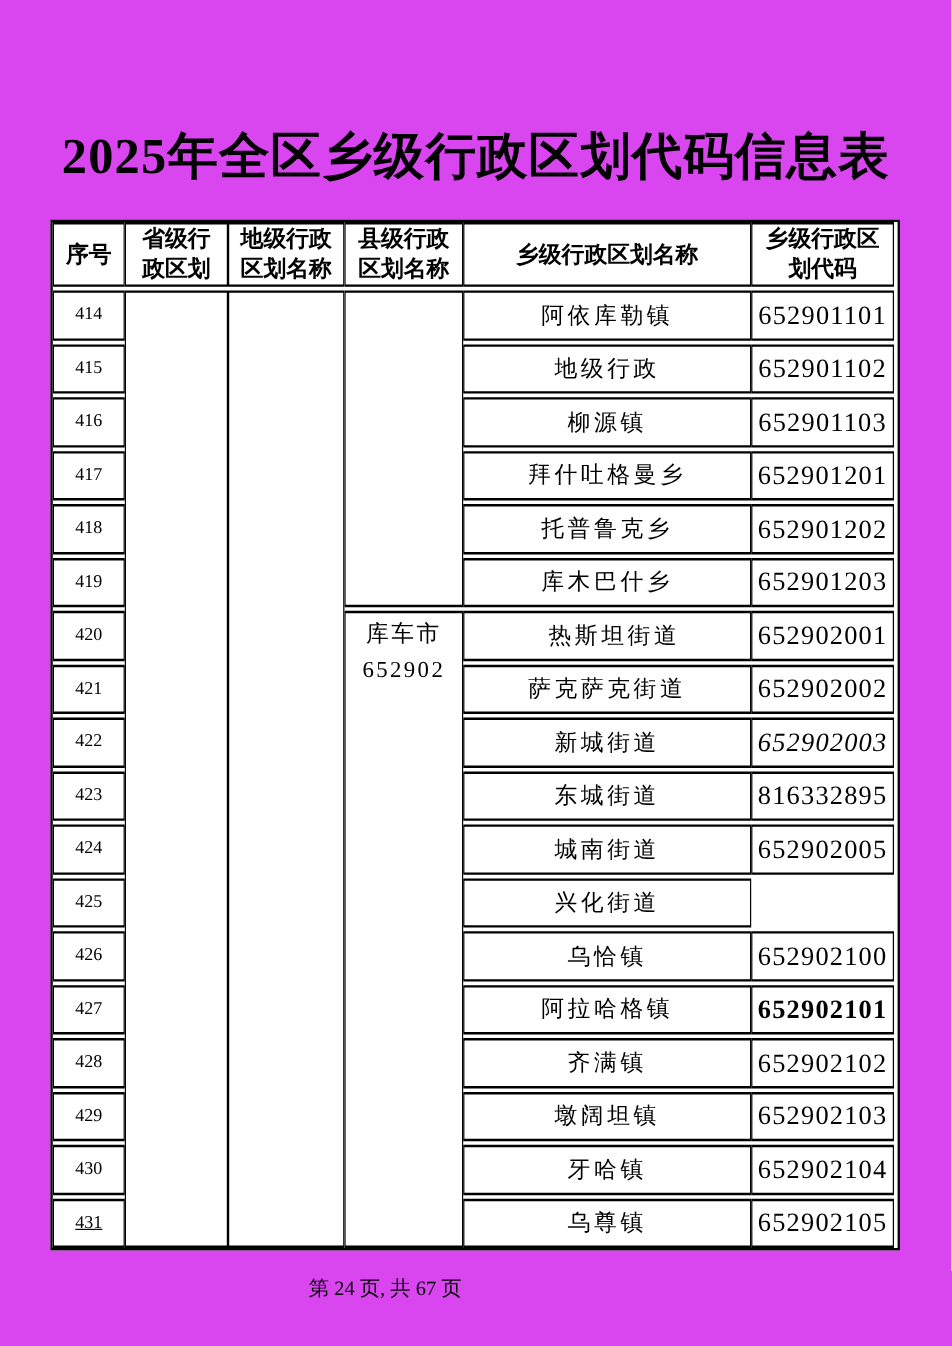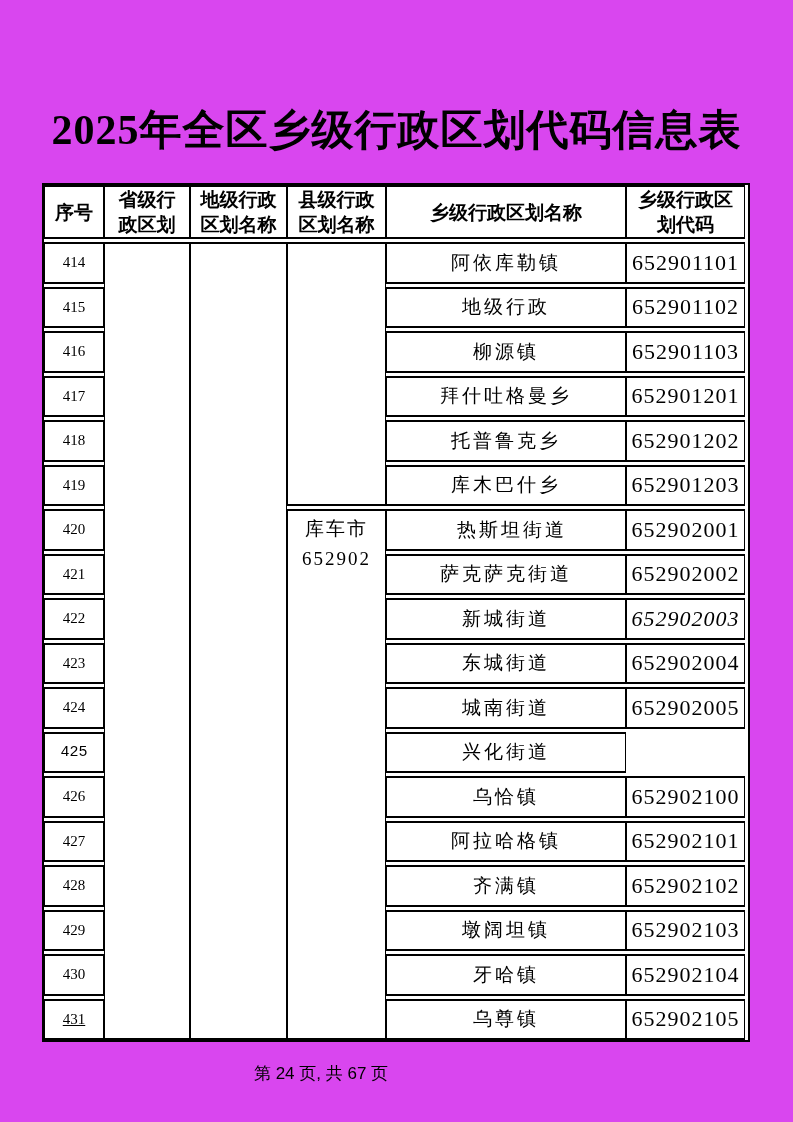--- a/index.html
+++ b/index.html
@@ -96,21 +96,21 @@
     letter-spacing: 1px;
     font-family: "Liberation Serif", serif;
   }
   .footer {
     position: absolute;
     top: 1062px;
     left: 0;
     width: 642px;
     text-align: center;
     font-size: 17px;
-    font-family: Liberation Sans, sans-serif;
+    font-family: Liberation Serif, serif;
   }
 </style>
 </head>
 <body>
 
 <div class="page">
 
   <h1 class="title">2025年全区乡级行政区划代码信息表</h1>
 
   <div class="table-wrap">
@@ -153,32 +153,32 @@
         <div class="cell name" style="grid-area: 8 / 5; padding-left: 12px;">热斯坦街道</div>
         <div class="cell code" style="grid-area: 8 / 6;">652902001</div>
         <div class="cell serial" style="grid-area: 9 / 1;">421</div>
         <div class="cell name" style="grid-area: 9 / 5;">萨克萨克街道</div>
         <div class="cell code" style="grid-area: 9 / 6;">652902002</div>
         <div class="cell serial" style="grid-area: 10 / 1;">422</div>
         <div class="cell name" style="grid-area: 10 / 5;">新城街道</div>
         <div class="cell code" style="grid-area: 10 / 6; font-style: italic;">652902003</div>
         <div class="cell serial" style="grid-area: 11 / 1;">423</div>
         <div class="cell name" style="grid-area: 11 / 5;">东城街道</div>
-        <div class="cell code" style="grid-area: 11 / 6;">652902004</div>
+        <div class="cell code" style="grid-area: 11 / 6;">816332895</div>
         <div class="cell serial" style="grid-area: 12 / 1;">424</div>
         <div class="cell name" style="grid-area: 12 / 5;">城南街道</div>
         <div class="cell code" style="grid-area: 12 / 6;">652902005</div>
-        <div class="cell serial" style="grid-area: 13 / 1; font-family: Liberation Mono, monospace;">425</div>
+        <div class="cell serial" style="grid-area: 13 / 1;">425</div>
         <div class="cell name" style="grid-area: 13 / 5;">兴化街道</div>
         <div class="cell serial" style="grid-area: 14 / 1;">426</div>
         <div class="cell name" style="grid-area: 14 / 5;">乌恰镇</div>
         <div class="cell code" style="grid-area: 14 / 6;">652902100</div>
         <div class="cell serial" style="grid-area: 15 / 1;">427</div>
         <div class="cell name" style="grid-area: 15 / 5;">阿拉哈格镇</div>
-        <div class="cell code" style="grid-area: 15 / 6;">652902101</div>
+        <div class="cell code" style="grid-area: 15 / 6; font-weight: bold;">652902101</div>
         <div class="cell serial" style="grid-area: 16 / 1;">428</div>
         <div class="cell name" style="grid-area: 16 / 5;">齐满镇</div>
         <div class="cell code" style="grid-area: 16 / 6;">652902102</div>
         <div class="cell serial" style="grid-area: 17 / 1;">429</div>
         <div class="cell name" style="grid-area: 17 / 5;">墩阔坦镇</div>
         <div class="cell code" style="grid-area: 17 / 6;">652902103</div>
         <div class="cell serial" style="grid-area: 18 / 1;">430</div>
         <div class="cell name" style="grid-area: 18 / 5;">牙哈镇</div>
         <div class="cell code" style="grid-area: 18 / 6;">652902104</div>
         <div class="cell serial" style="grid-area: 19 / 1; text-decoration: underline;">431</div>

